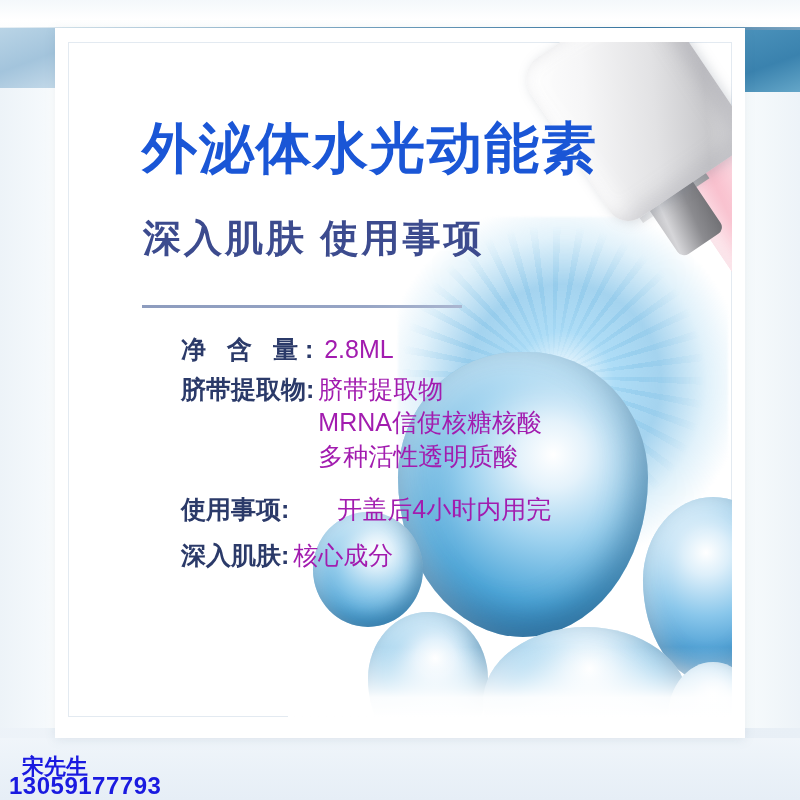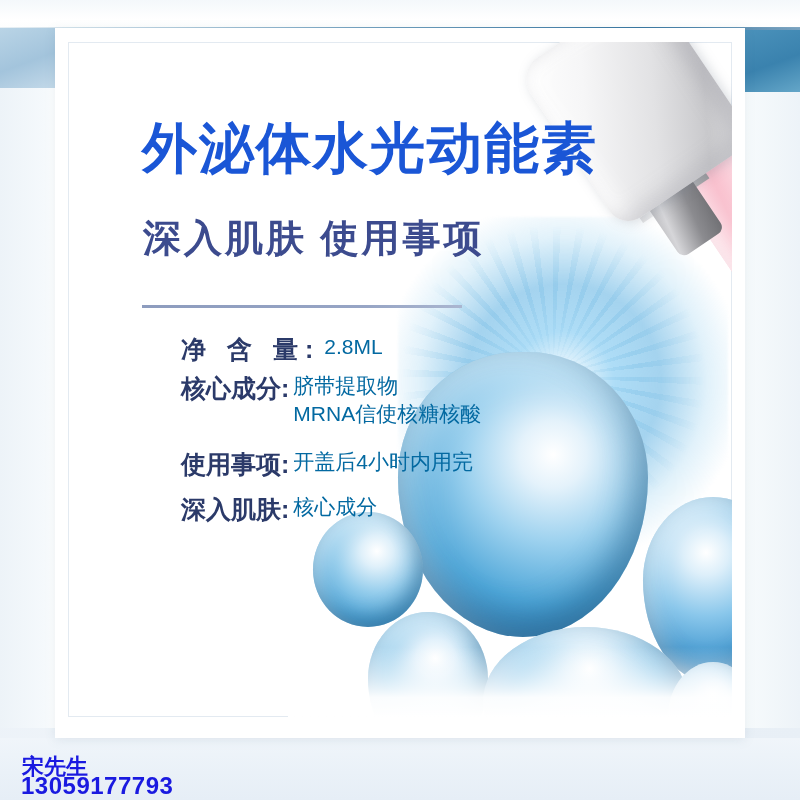--- a/index.html
+++ b/index.html
@@ -95,29 +95,29 @@
     letter-spacing:2px;line-height:1.05;white-space:nowrap;}
   .subtitle{position:absolute;left:88px;top:185px;font-size:38px;font-weight:700;color:#3c4b8e;
     letter-spacing:3px;white-space:nowrap;}
   .divider{position:absolute;left:87px;top:277px;width:320px;height:3px;
     background:linear-gradient(90deg,#8d9cbe 0%,#97a5c5 70%,#aab6d0 100%);}
 
   .specs{position:absolute;left:86px;top:305px;width:400px;margin-left:40px;}
   .spec-row{display:flex;align-items:flex-start;margin-bottom:6px;}
   .spec-label{font-size:25px;font-weight:700;color:#2b3a69;white-space:nowrap;flex:0 0 auto;}
   .spec-label.spaced{letter-spacing:7px;}
-  .spec-value{font-size:21px;color:#0369a1;margin-left:4px;line-height:1.34;}
+  .spec-value{font-size:25px;color:#a21caf;margin-left:4px;line-height:1.34;}
   .spec-value div{white-space:nowrap;}
   .spec-row.ingredients{margin-bottom:14px;}
-  .spec-row.usage{margin-top:20px;margin-bottom:12px;}
+  .spec-row.usage{margin-top:20px;margin-bottom:12px;gap:44px;}
 
   
   .wm{position:absolute;color:#1a1ae0;font-weight:700;white-space:nowrap;}
   .wm-name{left:22px;top:752px;font-size:22px;}
-  .wm-phone{left:21px;top:772px;font-size:24px;letter-spacing:.5px;}
+  .wm-phone{left:9px;top:772px;font-size:24px;letter-spacing:.5px;}
 </style>
 </head>
 <body>
 
 <div class="stage">
 
   <div class="frame-strip-top"></div>
   <div class="frame-line-top"></div>
   <div class="corner-sq corner-tl"></div>
   <div class="corner-sq corner-tr"></div>
@@ -157,24 +157,25 @@
     <div class="specs">
 
       <div class="spec-row">
         <div class="spec-label spaced">净 含 量:</div>
         <div class="spec-value">
           <div>2.8ML</div>
         </div>
       </div>
 
       <div class="spec-row ingredients">
-        <div class="spec-label">核心成分:</div>
+        <div class="spec-label">脐带提取物:</div>
         <div class="spec-value">
           <div>脐带提取物</div>
           <div>MRNA信使核糖核酸</div>
+          <div>多种活性透明质酸</div>
         </div>
       </div>
 
       <div class="spec-row usage">
         <div class="spec-label">使用事项:</div>
         <div class="spec-value">
           <div>开盖后4小时内用完</div>
         </div>
       </div>
 

